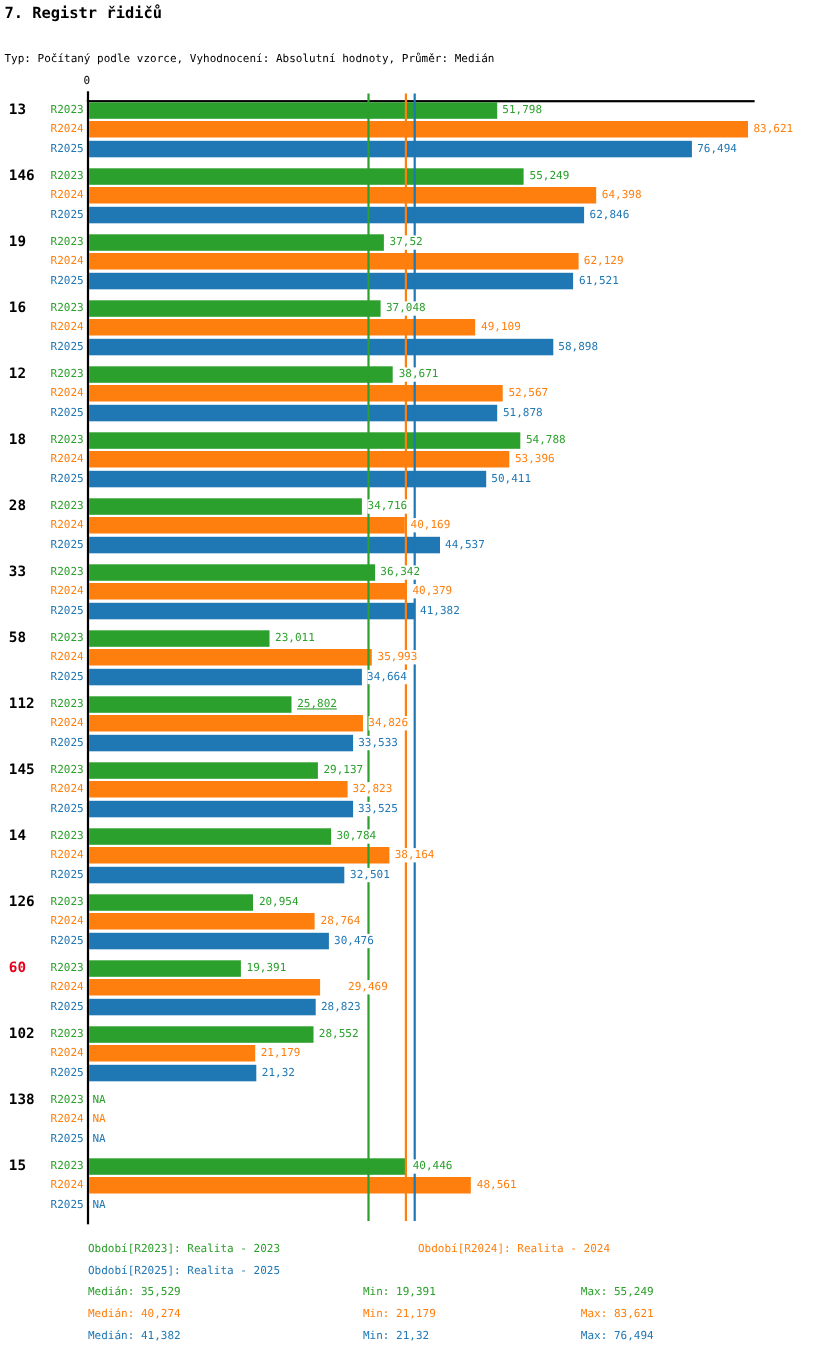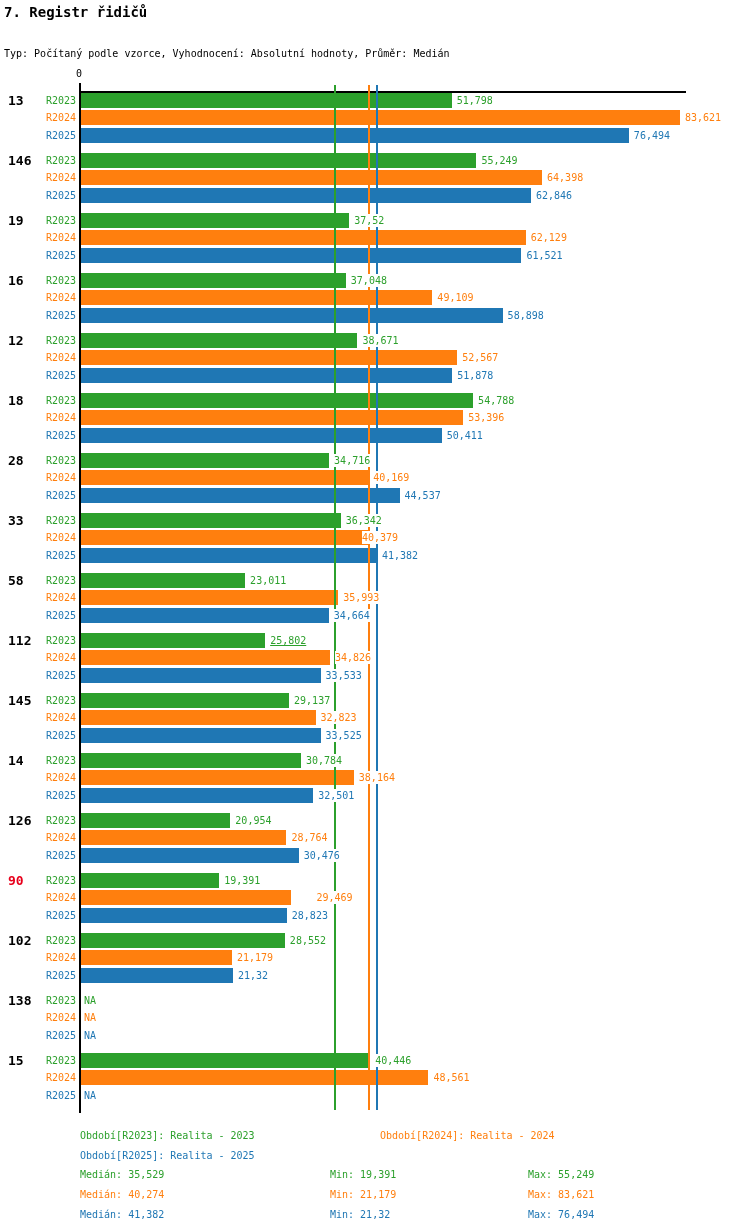--- a/index.html
+++ b/index.html
@@ -107,21 +107,21 @@
       <div class="abs val-label" style="left: 373.225px; top: 471.333px; color: rgb(255, 127, 14);">40,169</div>
       <div class="abs year-label" style="left: 46px; top: 488.666px; color: rgb(31, 119, 180);">R2025</div>
       <div class="abs bar" style="left: 81px; top: 487.666px; width: 318.566px; background: rgb(31, 119, 180);"></div>
       <div class="abs val-label" style="left: 404.566px; top: 488.666px; color: rgb(31, 119, 180);">44,537</div>
       <div class="abs cat-label" style="left: 8px; top: 514px; color: rgb(0, 0, 0);">33</div>
       <div class="abs year-label" style="left: 46px; top: 514px; color: rgb(44, 160, 44);">R2023</div>
       <div class="abs bar" style="left: 81px; top: 513px; width: 259.765px; background: rgb(44, 160, 44);"></div>
       <div class="abs val-label" style="left: 345.765px; top: 514px; color: rgb(44, 160, 44);">36,342</div>
       <div class="abs year-label" style="left: 46px; top: 531.333px; color: rgb(255, 127, 14);">R2024</div>
       <div class="abs bar" style="left: 81px; top: 530.333px; width: 288.731px; background: rgb(255, 127, 14);"></div>
-      <div class="abs val-label" style="left: 362px; top: 531.333px; color: rgb(255, 127, 14);">40,379</div>
+      <div class="abs val-label" style="left: 375px; top: 531.333px; color: rgb(255, 127, 14);">40,379</div>
       <div class="abs year-label" style="left: 46px; top: 548.666px; color: rgb(31, 119, 180);">R2025</div>
       <div class="abs bar" style="left: 81px; top: 547.666px; width: 295.928px; background: rgb(31, 119, 180);"></div>
       <div class="abs val-label" style="left: 381.928px; top: 548.666px; color: rgb(31, 119, 180);">41,382</div>
       <div class="abs cat-label" style="left: 8px; top: 574px; color: rgb(0, 0, 0);">58</div>
       <div class="abs year-label" style="left: 46px; top: 574px; color: rgb(44, 160, 44);">R2023</div>
       <div class="abs bar" style="left: 81px; top: 573px; width: 164.111px; background: rgb(44, 160, 44);"></div>
       <div class="abs val-label" style="left: 250.111px; top: 574px; color: rgb(44, 160, 44);">23,011</div>
       <div class="abs year-label" style="left: 46px; top: 591.333px; color: rgb(255, 127, 14);">R2024</div>
       <div class="abs bar" style="left: 81px; top: 590.333px; width: 257.261px; background: rgb(255, 127, 14);"></div>
       <div class="abs val-label" style="left: 343.261px; top: 591.333px; color: rgb(255, 127, 14);">35,993</div>
@@ -161,21 +161,21 @@
       <div class="abs cat-label" style="left: 8px; top: 814px; color: rgb(0, 0, 0);">126</div>
       <div class="abs year-label" style="left: 46px; top: 814px; color: rgb(44, 160, 44);">R2023</div>
       <div class="abs bar" style="left: 81px; top: 813px; width: 149.351px; background: rgb(44, 160, 44);"></div>
       <div class="abs val-label" style="left: 235.351px; top: 814px; color: rgb(44, 160, 44);">20,954</div>
       <div class="abs year-label" style="left: 46px; top: 831.333px; color: rgb(255, 127, 14);">R2024</div>
       <div class="abs bar" style="left: 81px; top: 830.333px; width: 205.39px; background: rgb(255, 127, 14);"></div>
       <div class="abs val-label" style="left: 291.39px; top: 831.333px; color: rgb(255, 127, 14);">28,764</div>
       <div class="abs year-label" style="left: 46px; top: 848.666px; color: rgb(31, 119, 180);">R2025</div>
       <div class="abs bar" style="left: 81px; top: 847.666px; width: 217.674px; background: rgb(31, 119, 180);"></div>
       <div class="abs val-label" style="left: 303.674px; top: 848.666px; color: rgb(31, 119, 180);">30,476</div>
-      <div class="abs cat-label" style="left: 8px; top: 874px; color: rgb(232, 0, 28);">90</div>
+      <div class="abs cat-label" style="left: 8px; top: 874px; color: rgb(232, 0, 28);">60</div>
       <div class="abs year-label" style="left: 46px; top: 874px; color: rgb(44, 160, 44);">R2023</div>
       <div class="abs bar" style="left: 81px; top: 873px; width: 138.136px; background: rgb(44, 160, 44);"></div>
       <div class="abs val-label" style="left: 224.136px; top: 874px; color: rgb(44, 160, 44);">19,391</div>
       <div class="abs year-label" style="left: 46px; top: 891.333px; color: rgb(255, 127, 14);">R2024</div>
       <div class="abs bar" style="left: 81px; top: 890.333px; width: 210.449px; background: rgb(255, 127, 14);"></div>
       <div class="abs val-label" style="left: 296.449px; top: 891.333px; color: rgb(255, 127, 14); margin-left: 20px;">29,469</div>
       <div class="abs year-label" style="left: 46px; top: 908.666px; color: rgb(31, 119, 180);">R2025</div>
       <div class="abs bar" style="left: 81px; top: 907.666px; width: 205.814px; background: rgb(31, 119, 180);"></div>
       <div class="abs val-label" style="left: 291.814px; top: 908.666px; color: rgb(31, 119, 180);">28,823</div>
       <div class="abs cat-label" style="left: 8px; top: 934px; color: rgb(0, 0, 0);">102</div>

